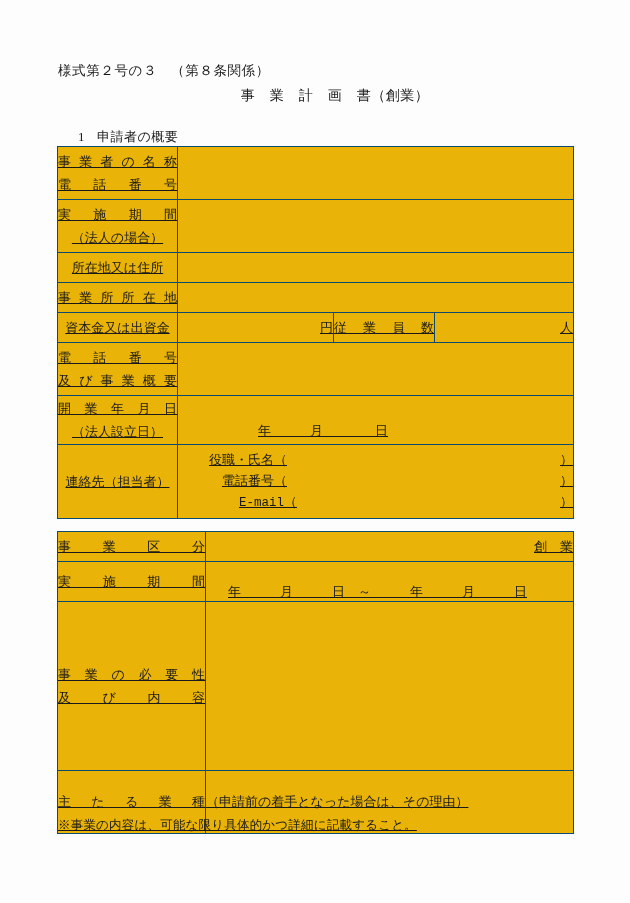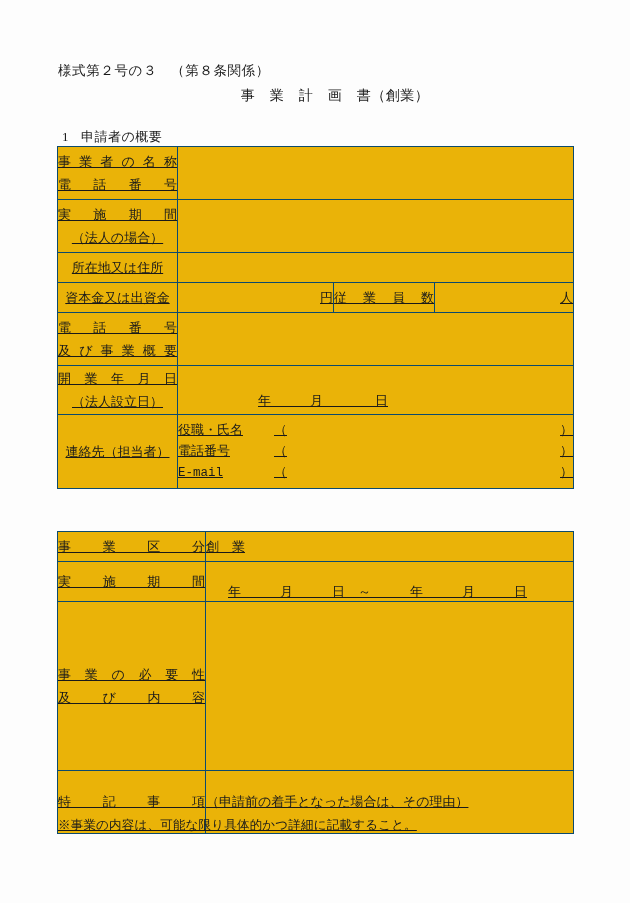--- a/index.html
+++ b/index.html
@@ -40,21 +40,21 @@
   }
 
   
   .section-head {
     position: absolute;
     font-size: 13px;
     letter-spacing: 0.5px;
     white-space: nowrap;
   }
   .section-head .num { margin-right: 12px; }
-  #sec1-head { left: 62px; top: 128px; }
+  #sec1-head { left: 78px; top: 128px; }
   #sec2-head { left: 62px; top: 520px; margin-top: 20px; }
 
   
   table.form {
     position: absolute;
     border-collapse: collapse;
     table-layout: fixed;
     background: #fdfdfd;
   }
   table.form td {
@@ -82,21 +82,21 @@
   }
   .lbl .plain {
     display: block;
     text-align: center;
     white-space: nowrap;
   }
   .lbl .line2 { margin-top: 5px; }
 
   .val { padding: 0 10px; }
   .val-right { text-align: right; padding-right: 12px; }
-  .val-center { text-align: left; }
+  .val-center { text-align: right; }
 
   
   .emp-lbl { text-align: center; padding: 0 10px; }
 
   
   .dateline {
     display: block;
     white-space: pre;
     font-size: 13px;
     margin-top: 21px;
@@ -105,22 +105,22 @@
   .period-date { padding-left: 22px; }
 
   
   .contact-cell { padding: 7px 12px 7px 14px; }
   .contact-row {
     display: flex;
     align-items: baseline;
     line-height: 21px;
     white-space: nowrap;
   }
-  .contact-row .ck { width: 96px; display: inline-block; }
-  .contact-row .mono { font-family: "Liberation Mono", "DejaVu Sans Mono", monospace; font-size: 12.5px; }
+  .contact-row .ck { width: 96px; display: inline-block; text-align: right; }
+  .contact-row .mono { font-family: "Liberation Mono", "DejaVu Sans Mono", monospace; font-size: 12.5px; margin-left: 10px; }
   .contact-row .paren-open { }
   .contact-row .filler { flex: 1 1 auto; }
   .contact-row .paren-close { }
 
   .tall-cell { height: 168px; vertical-align: middle; }
   .note-cell { height: 62px; vertical-align: top; padding: 6px 10px 0 12px; }
   .note-cell .note-text { display: block; font-size: 13px; white-space: nowrap; }
 
   
   .footnote {
@@ -170,20 +170,26 @@
         <td class="val" colspan="3"></td>
       </tr>
 
       <tr>
         <td class="lbl" style="height:29px">
           <span class="plain">所在地又は住所</span>
         </td>
         <td class="val" colspan="3"></td>
       </tr>
 
+      <tr>
+        <td class="lbl" style="height:29px">
+          <span class="spread">事業所所在地</span>
+        </td>
+        <td class="val" colspan="3"></td>
+      </tr>
 
       <tr>
         <td class="lbl" style="height:29px">
           <span class="plain">資本金又は出資金</span>
         </td>
         <td class="val val-right">
           <span></span><span>円</span>
         </td>
         <td class="emp-lbl">
           <span class="spread">従業員数</span>
@@ -269,21 +275,21 @@
       <tr>
         <td class="lbl tall-cell">
           <span class="spread">事業の必要性</span>
           <span class="spread line2">及び内容</span>
         </td>
         <td class="val tall-cell"></td>
       </tr>
 
       <tr>
         <td class="lbl" style="height:62px">
-          <span class="spread">特記事項</span>
+          <span class="spread">主たる業種</span>
         </td>
         <td class="note-cell">
           <span class="note-text">（申請前の着手となった場合は、その理由）</span>
           <span></span>
         </td>
       </tr>
     </tbody>
   </table>
 
   <div class="footnote">※事業の内容は、可能な限り具体的かつ詳細に記載すること。</div>

